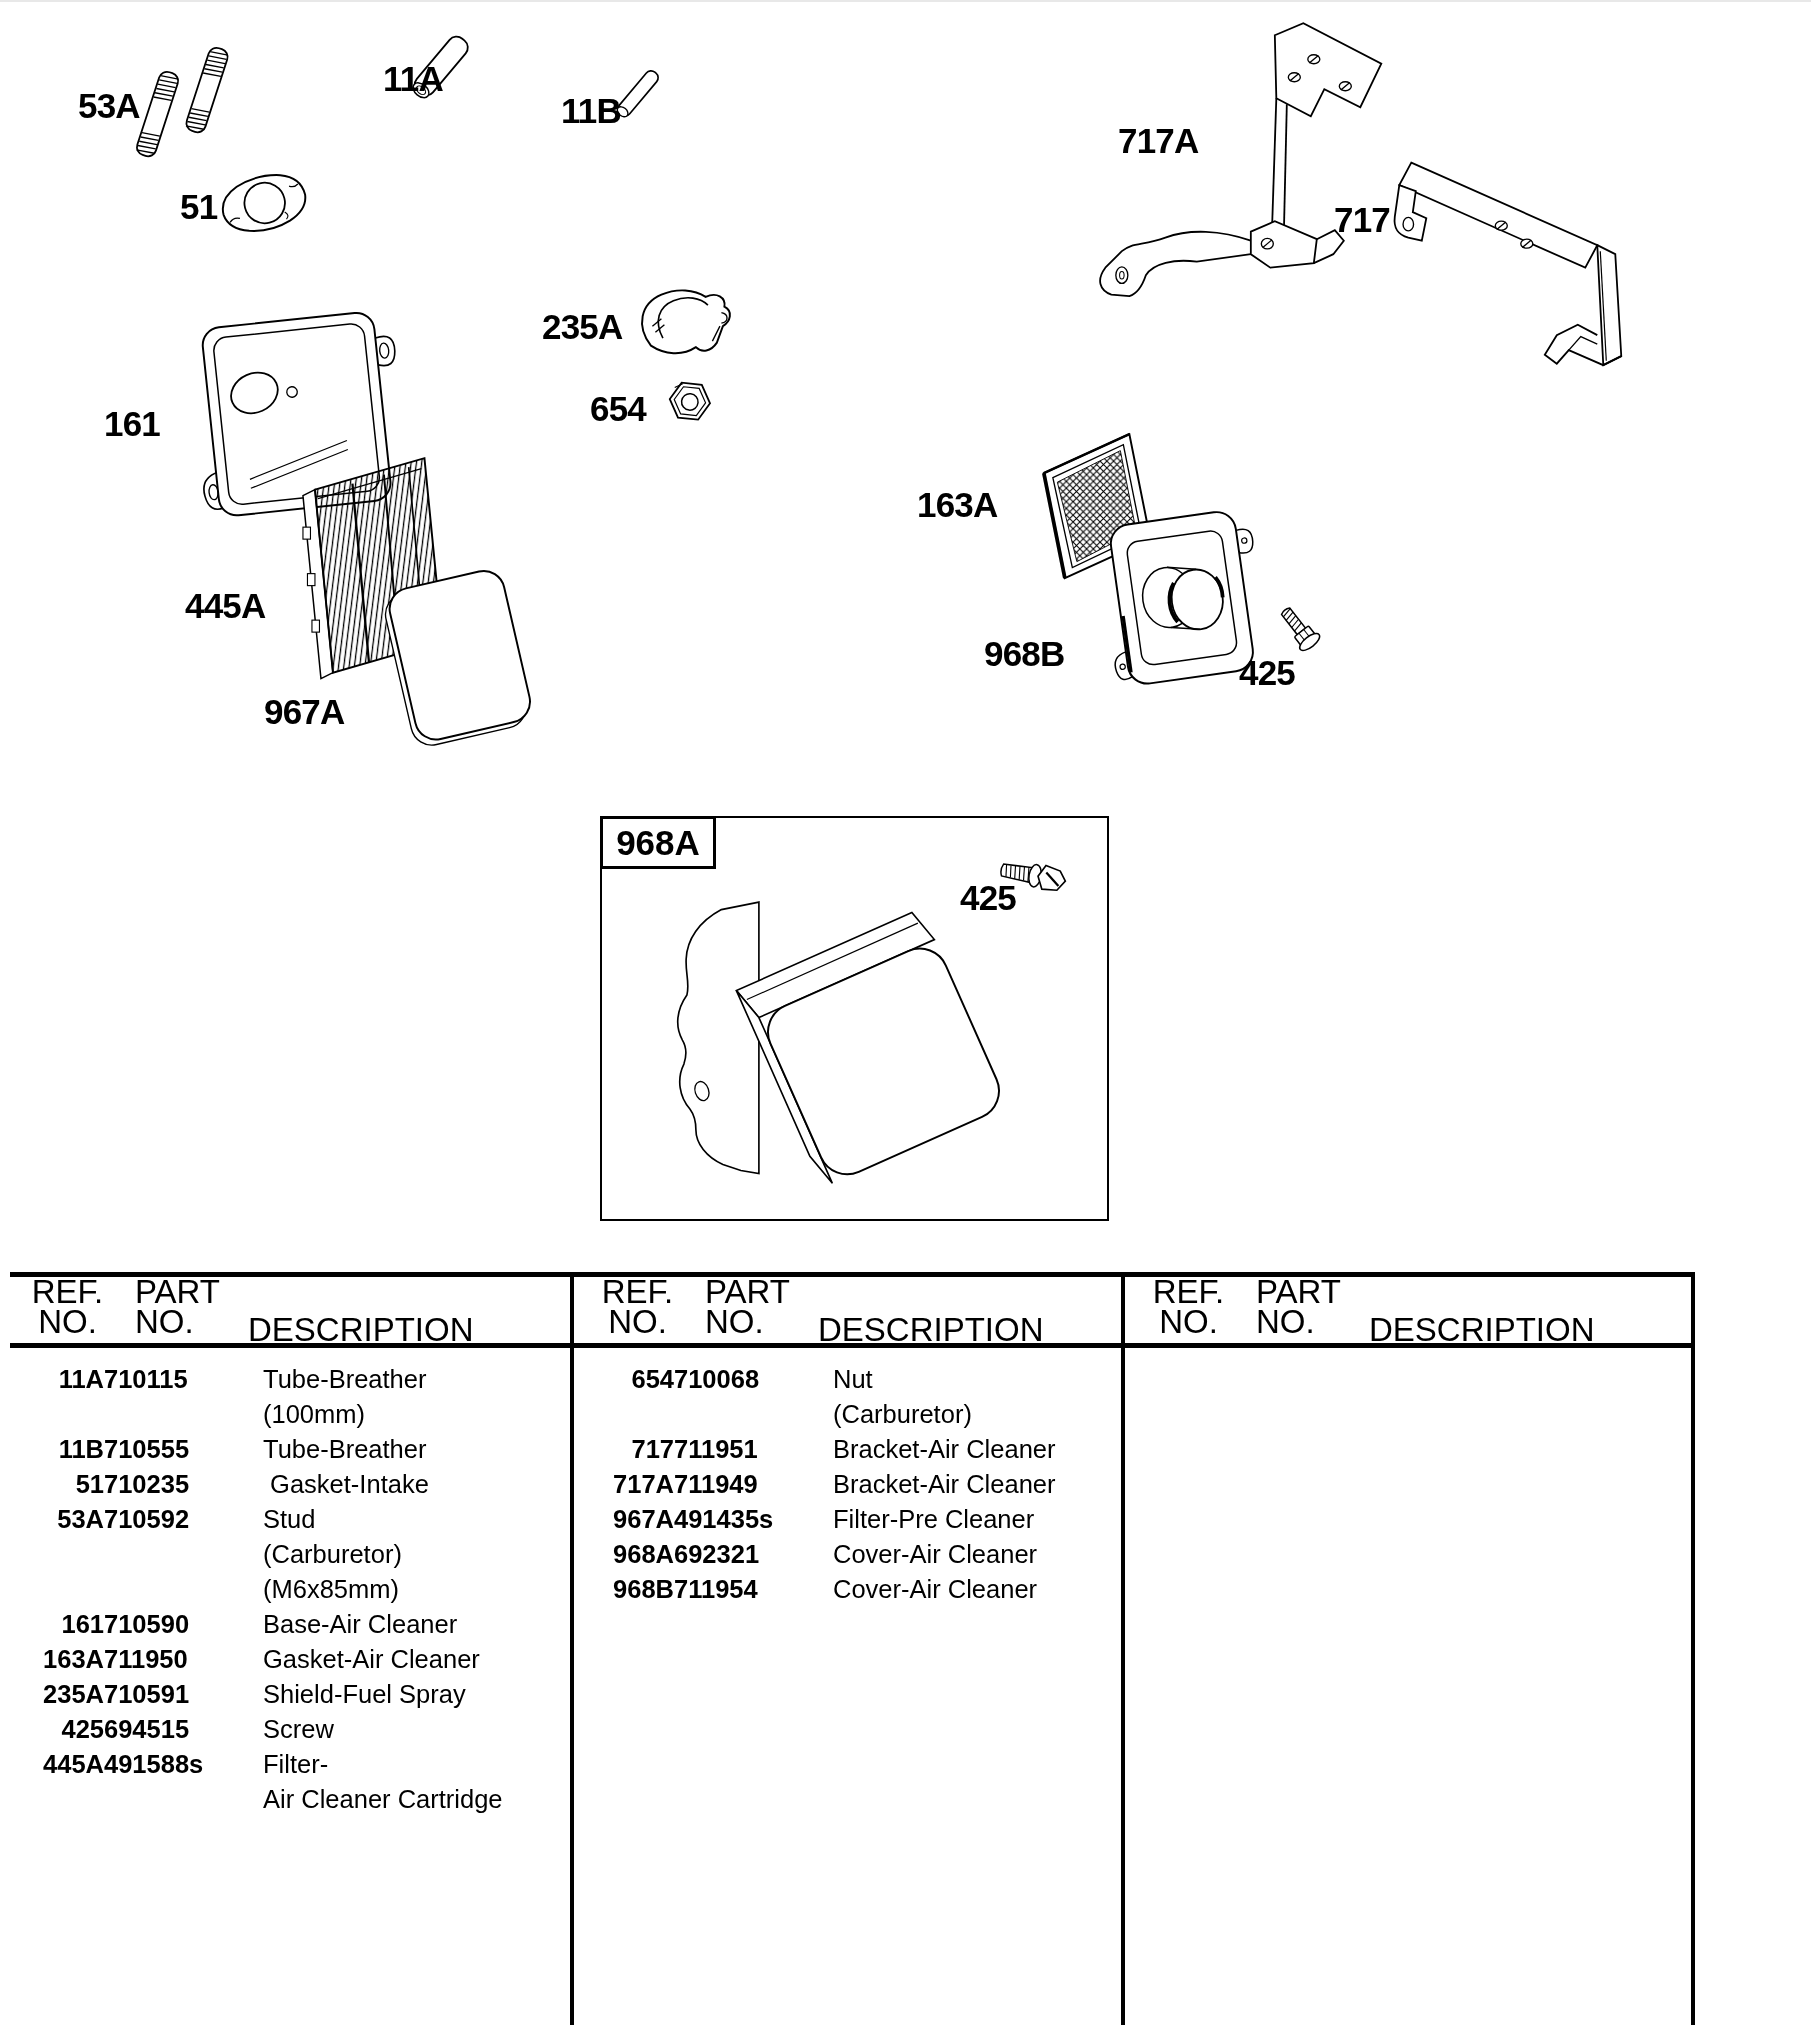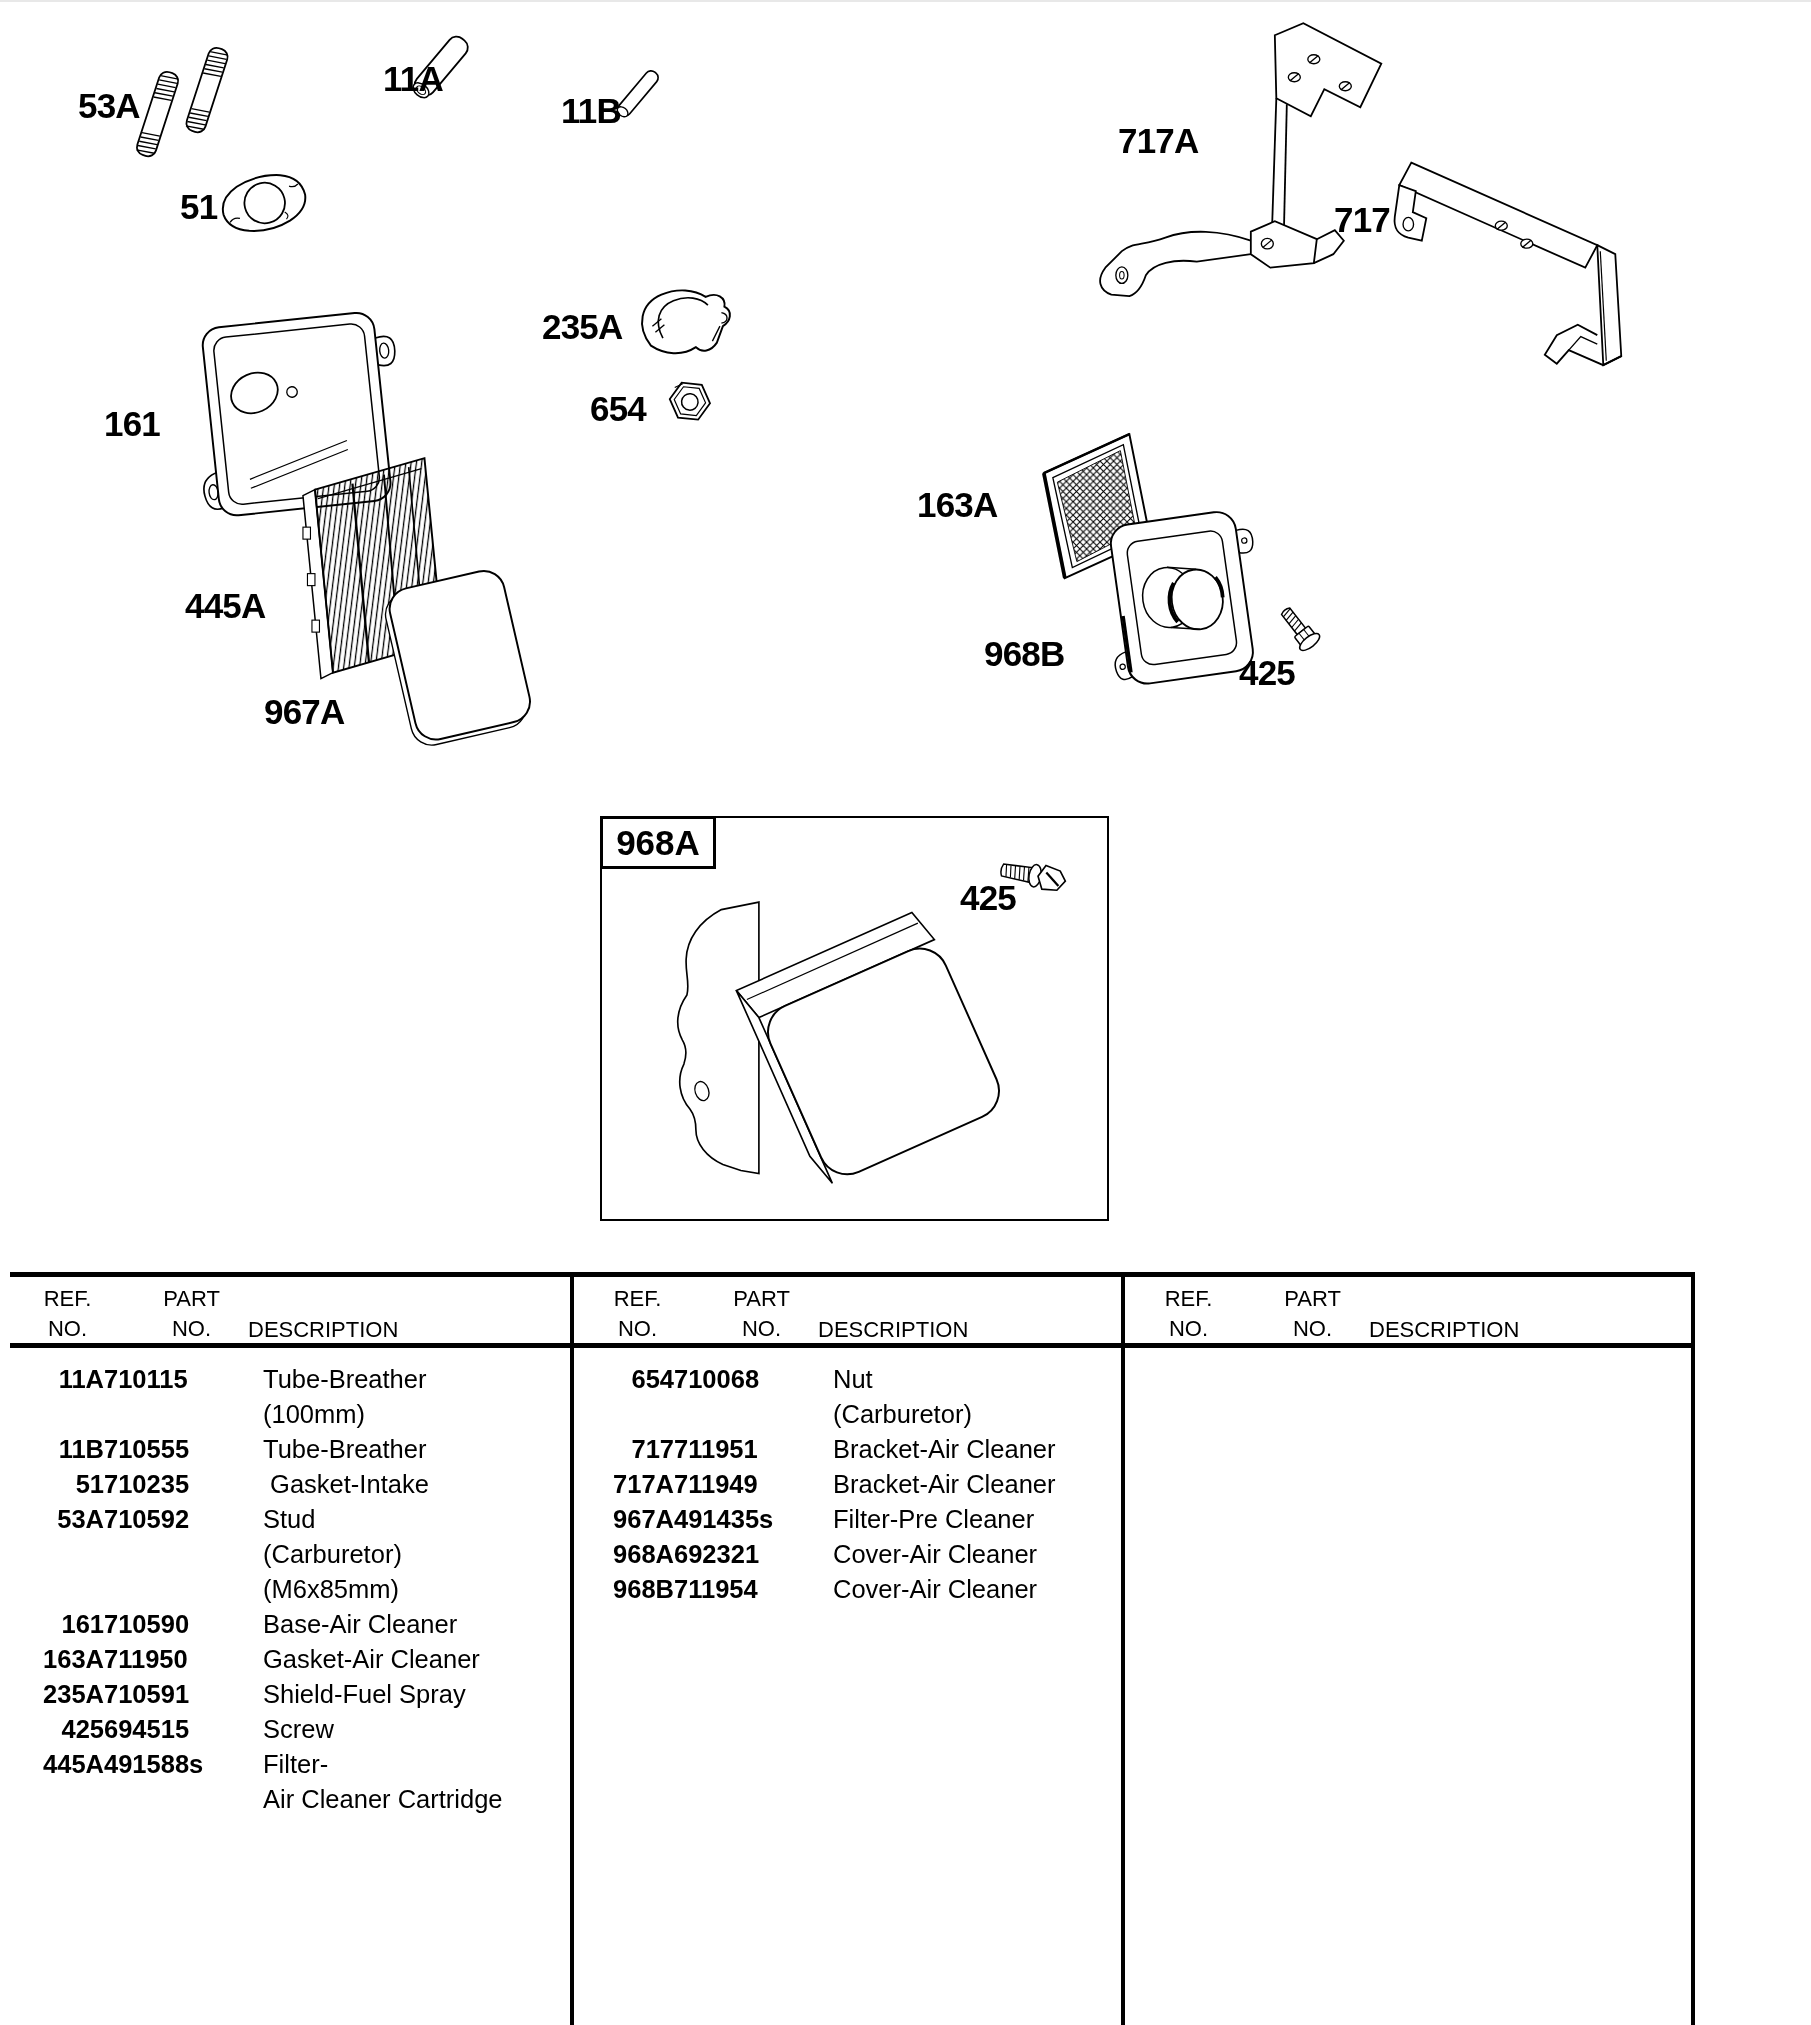--- a/index.html
+++ b/index.html
@@ -10,24 +10,24 @@
   .callout{position:absolute;font-weight:bold;font-size:35px;letter-spacing:-0.8px;white-space:nowrap}
   .box968a{position:absolute;left:600px;top:814px;width:509px;height:405px;border:2.3px solid #000;box-sizing:border-box}
   .box968a-label{position:absolute;left:600px;top:814px;width:116px;height:53px;border:3px solid #000;
       box-sizing:border-box;display:flex;align-items:center;justify-content:center;
       font-weight:bold;font-size:35px;background:#fff}
   
   .ptable{position:absolute;left:0;top:1270px;width:1811px;height:755px}
   .hline{position:absolute;background:#000;height:4.5px}
   .vline{position:absolute;background:#000;width:3.8px}
   .tcol{position:absolute;top:0;height:755px}
-  .thead{position:absolute;top:0;left:0;right:0;height:73px;display:flex;padding-top:12px;box-sizing:border-box;
-         font-size:22px;line-height:30px}
+  .thead{position:absolute;top:0;left:0;right:0;height:73px;display:flex;padding-top:5px;box-sizing:border-box;
+         font-size:33px;line-height:30px}
   .hdr-ref{width:135px;text-align:center}
-  .hdr-part{width:113px;text-align:center}
+  .hdr-part{width:113px;text-align:left}
   .hdr-desc{flex:1;display:flex;flex-direction:column;justify-content:flex-end;align-items:flex-start;padding-bottom:0}
   .trows{position:absolute;top:90px;left:0;right:0}
   .tline{display:flex;height:35px;line-height:35px;font-size:25.5px}
   .cell-ref{width:104px;text-align:right;font-weight:bold}
   .cell-part{width:140px;text-align:left;font-weight:bold}
   .cell-desc{padding-left:19px;white-space:pre;flex:1}
 </style>
 </head>
 <body>
 

